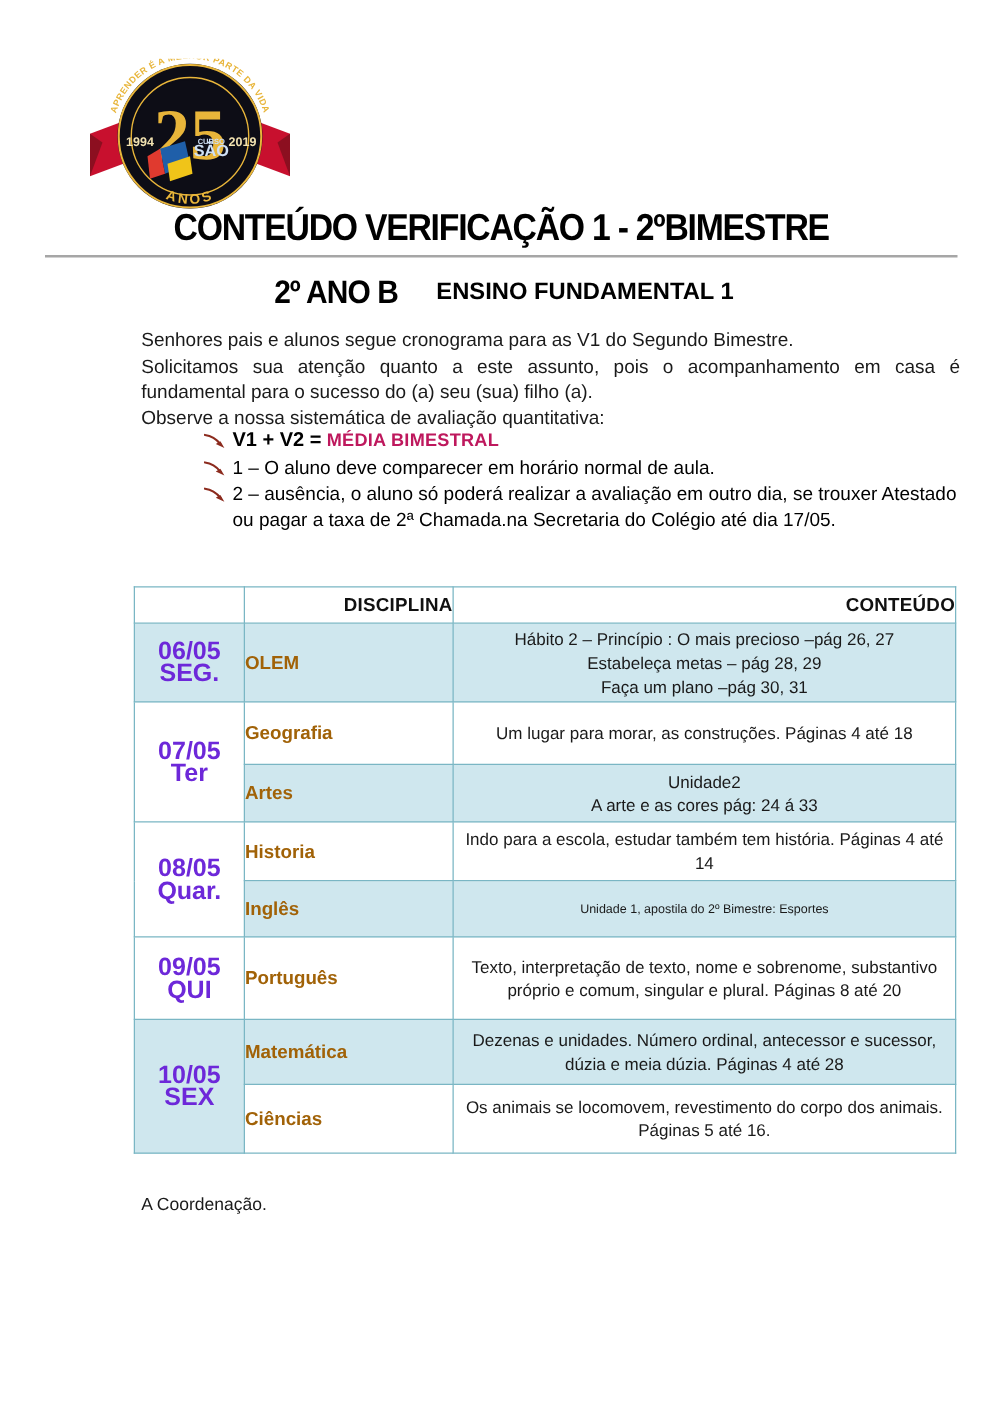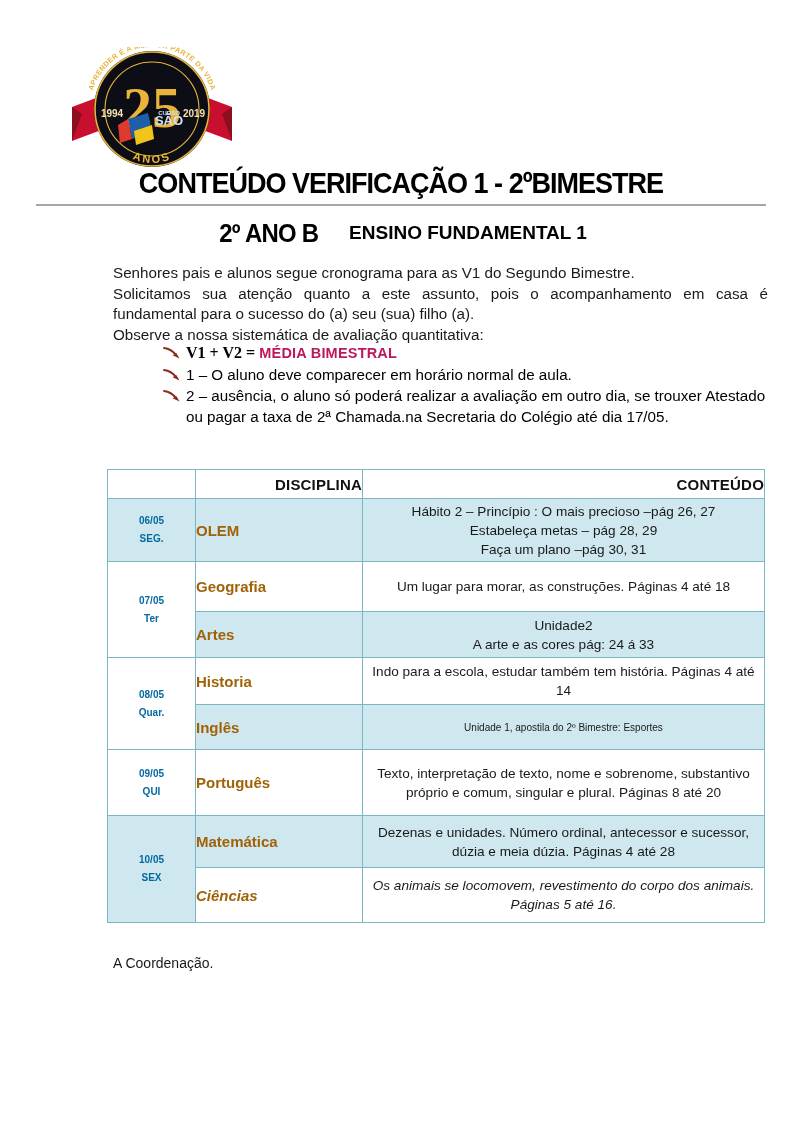--- a/index.html
+++ b/index.html
@@ -120,21 +120,20 @@
     width: 18px;
     height: 15px;
   }
   .bullet-body {
     text-align: justify;
     text-justify: inter-word;
   }
   .b-strong {
     font-weight: bold;
     font-size: 16px;
-    font-family: Liberation Serif, serif;
   }
   .b-accent {
     color: #be185d;
     font-weight: bold;
     font-size: 14.5px;
     letter-spacing: 0.2px;
   }
 
   
   .sched-wrap {
@@ -166,23 +165,23 @@
     text-align: right;
     font-weight: bold;
     font-size: 15px;
     color: #111;
     letter-spacing: 0.2px;
   }
 
   .date-cell {
     text-align: center;
     font-weight: bold;
-    font-size: 10px;
+    font-size: 20px;
     line-height: 18px;
-    color: #0369a1;
+    color: #6d28d9;
   }
   .disc-cell {
     font-weight: bold;
     font-size: 15px;
     color: #a16207;
     padding: 0 0 0 12px;
   }
   .cont-cell {
     font-size: 13.6px;
     line-height: 19px;
@@ -194,21 +193,21 @@
   }
   .cont-cell .ln { display: block; text-align: center; }
 
   .r-h1 { height: 63px; }
   .r-geo { height: 50px; }
   .r-art { height: 46px; }
   .r-his { height: 47px; }
   .r-ing { height: 45px; }
   .r-por { height: 66px; }
   .r-mat { height: 52px; }
-  .r-cie { height: 55px; font-style: italic; }
+  .r-cie { height: 55px; }
 
   
   .footer {
     position: absolute;
     left: 113px;
     top: 955px;
     font-size: 14px;
     color: #1a1a1a;
   }
 </style>

